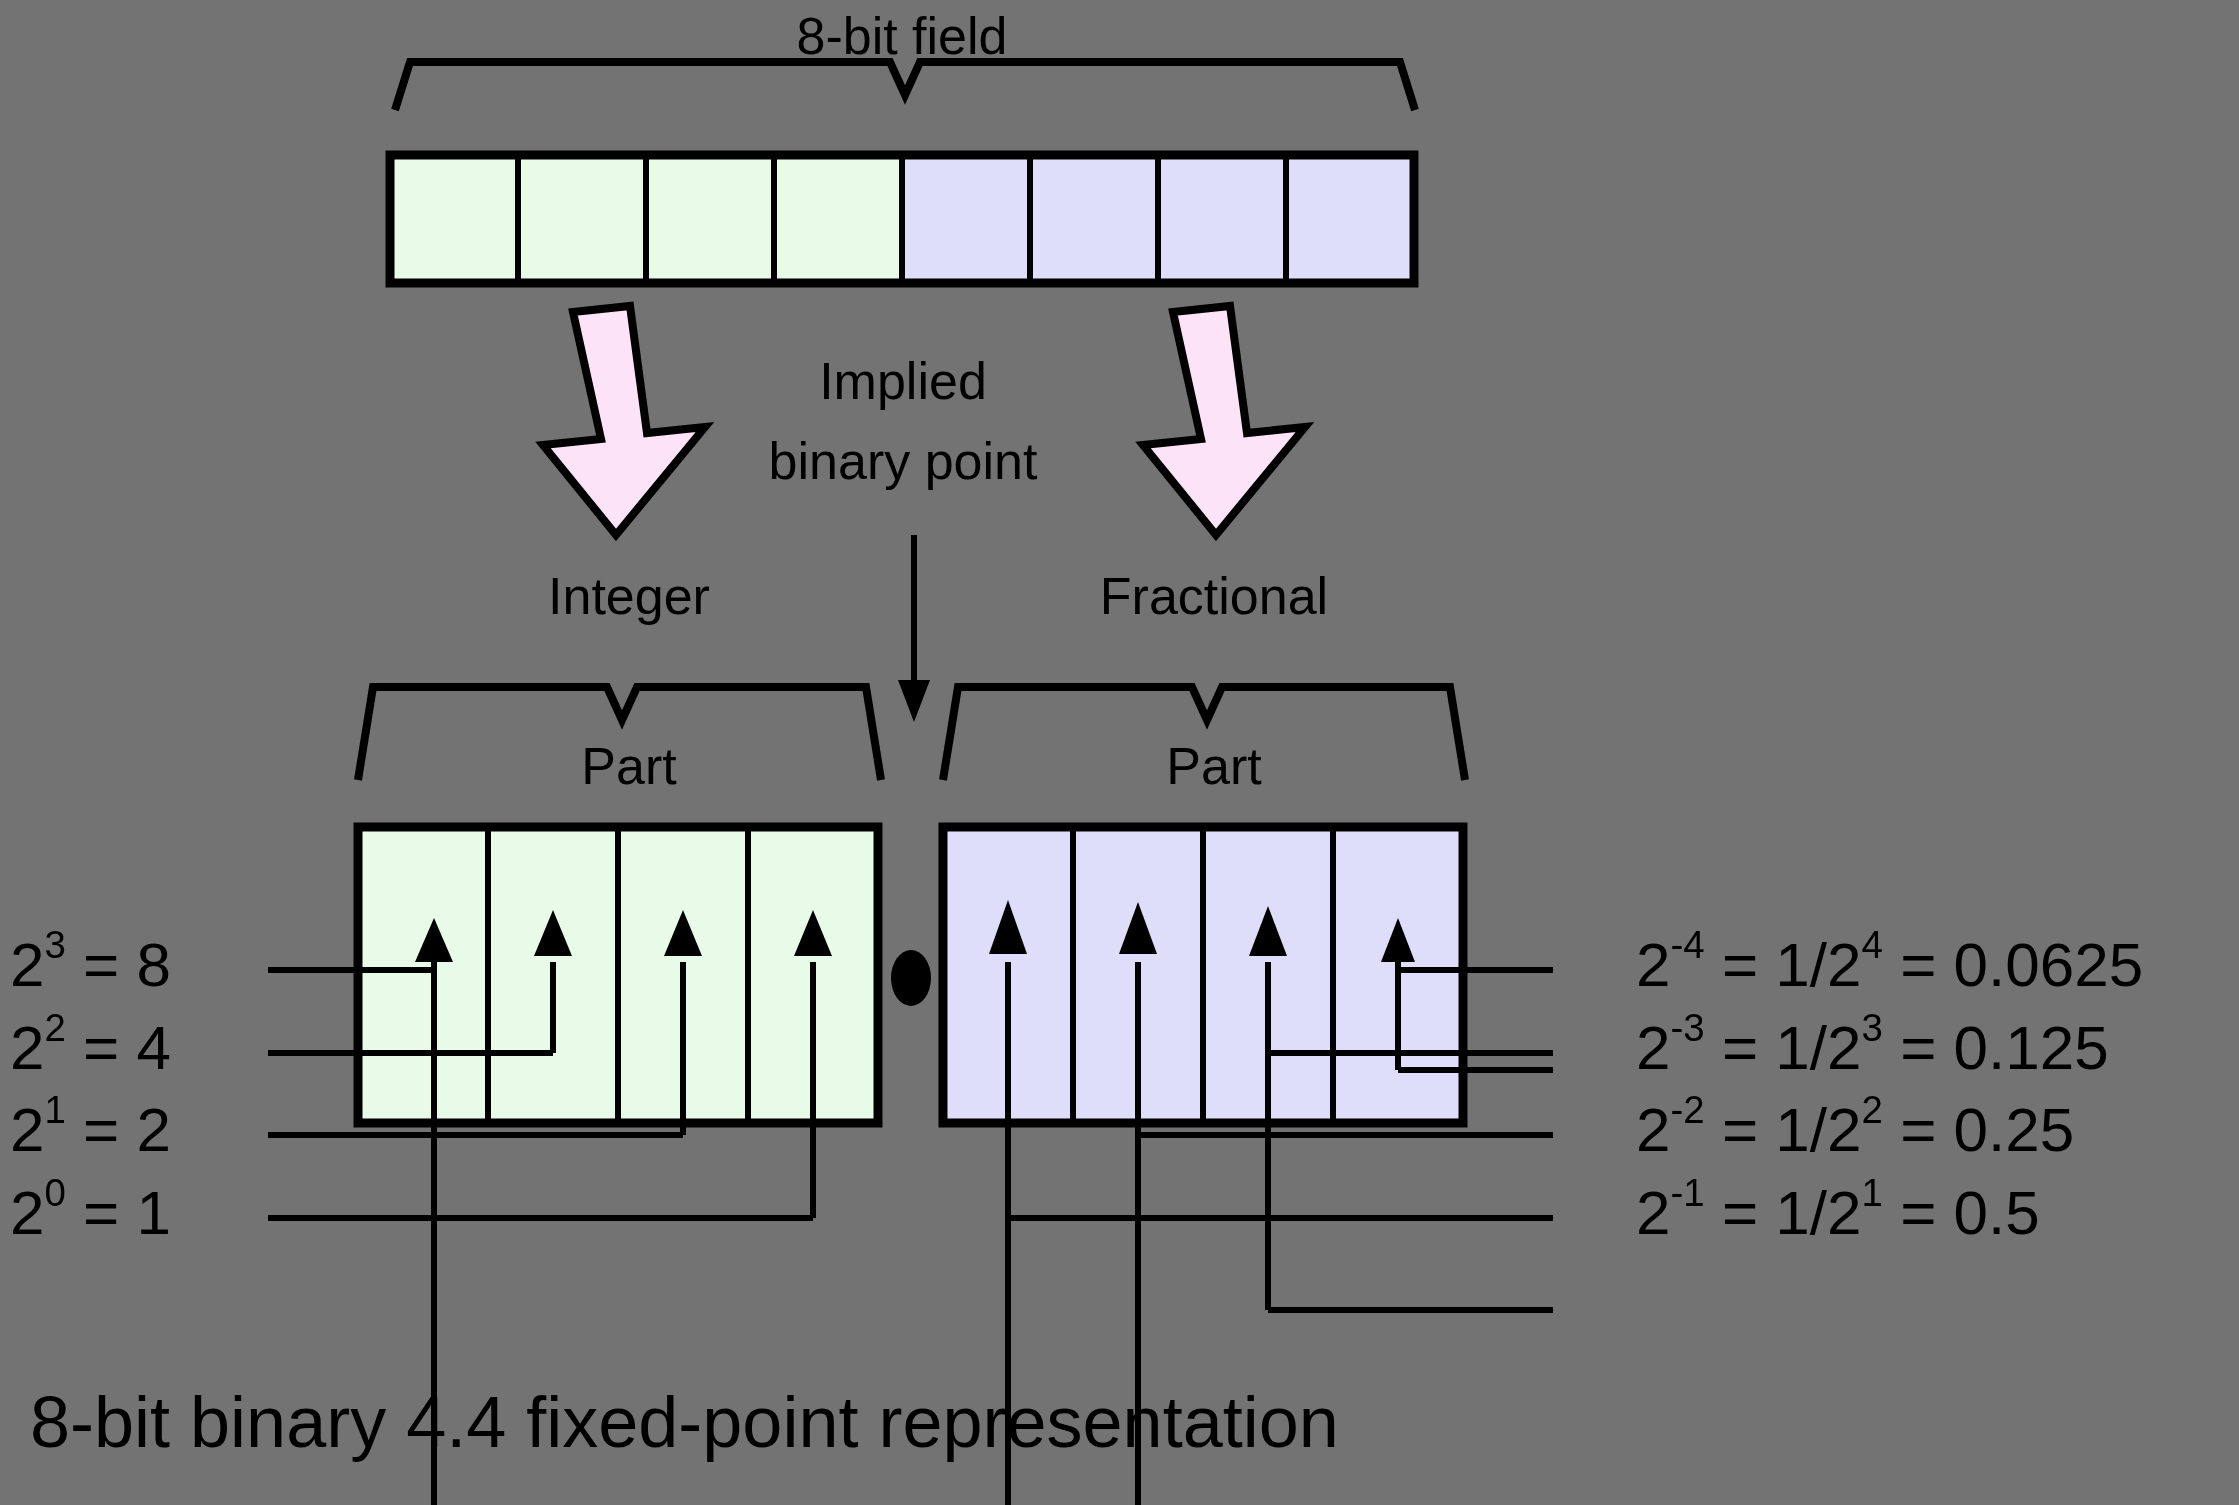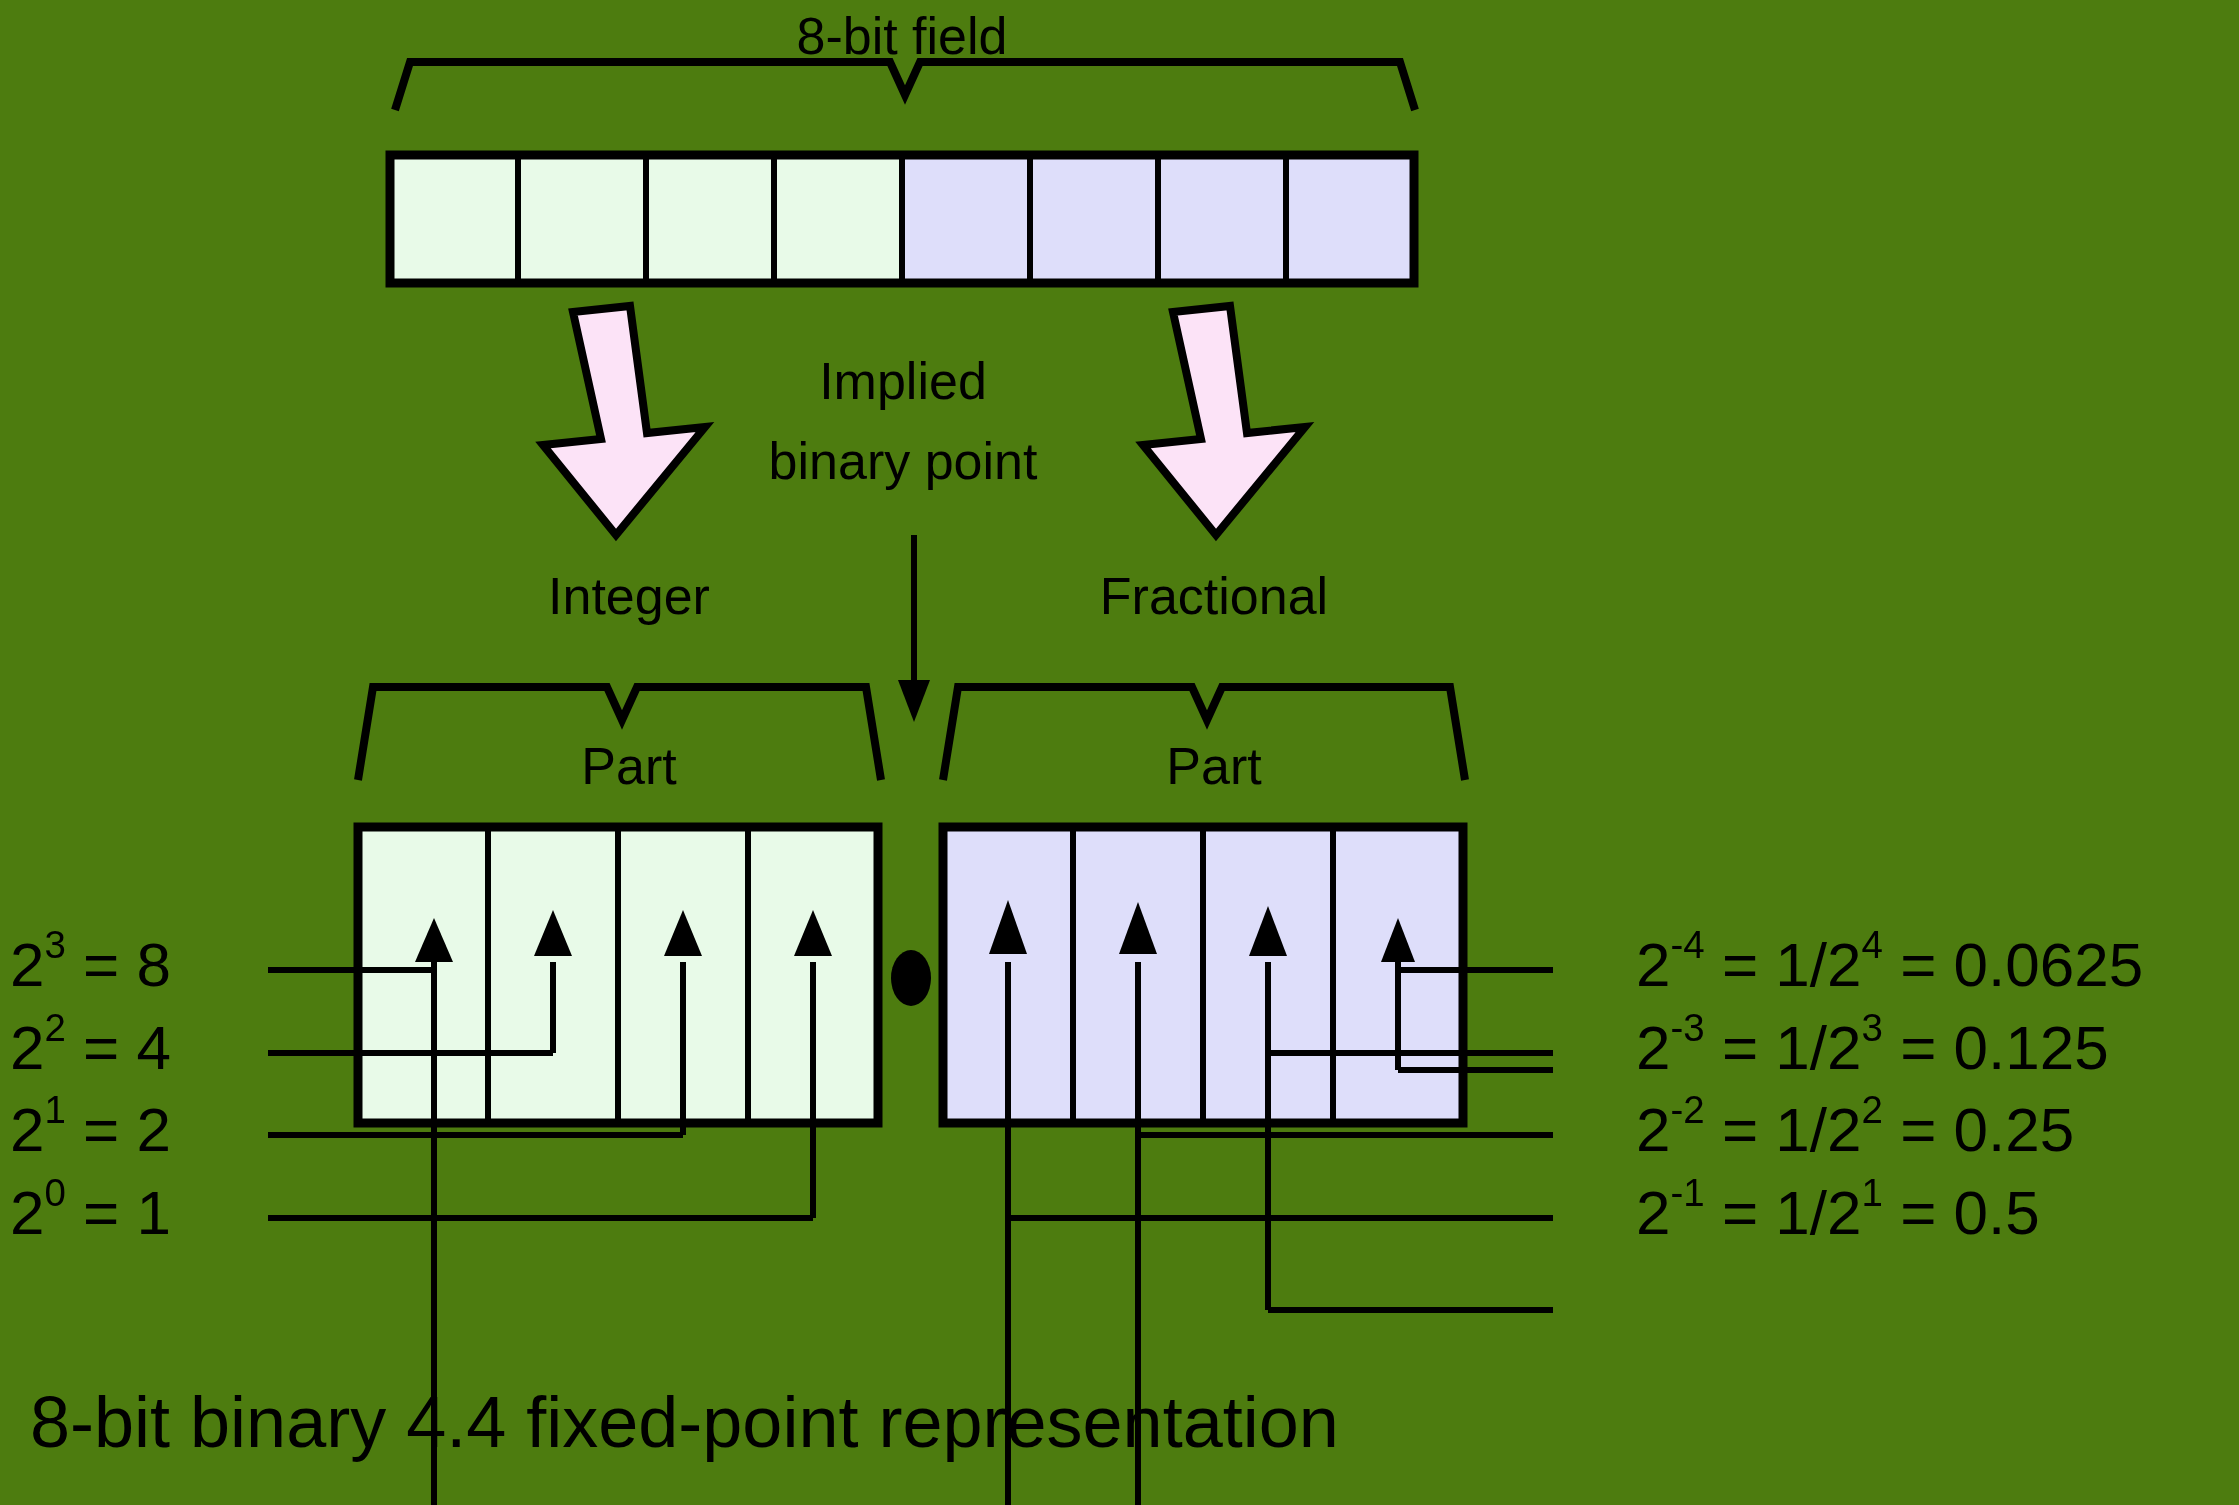--- a/index.html
+++ b/index.html
@@ -4,21 +4,21 @@
 <style>
   html, body {
     margin: 0;
     padding: 0;
     background: #ffffff;
   }
   #stage {
     position: relative;
     width: 2239px;
     height: 1505px;
-    background: #4d7c0f;
+    background: #737373;
     overflow: hidden;
     font-family: "Liberation Sans", sans-serif;
   }
   svg#diagram {
     position: absolute;
     left: 0;
     top: 0;
     width: 2239px;
     height: 1505px;
   }

